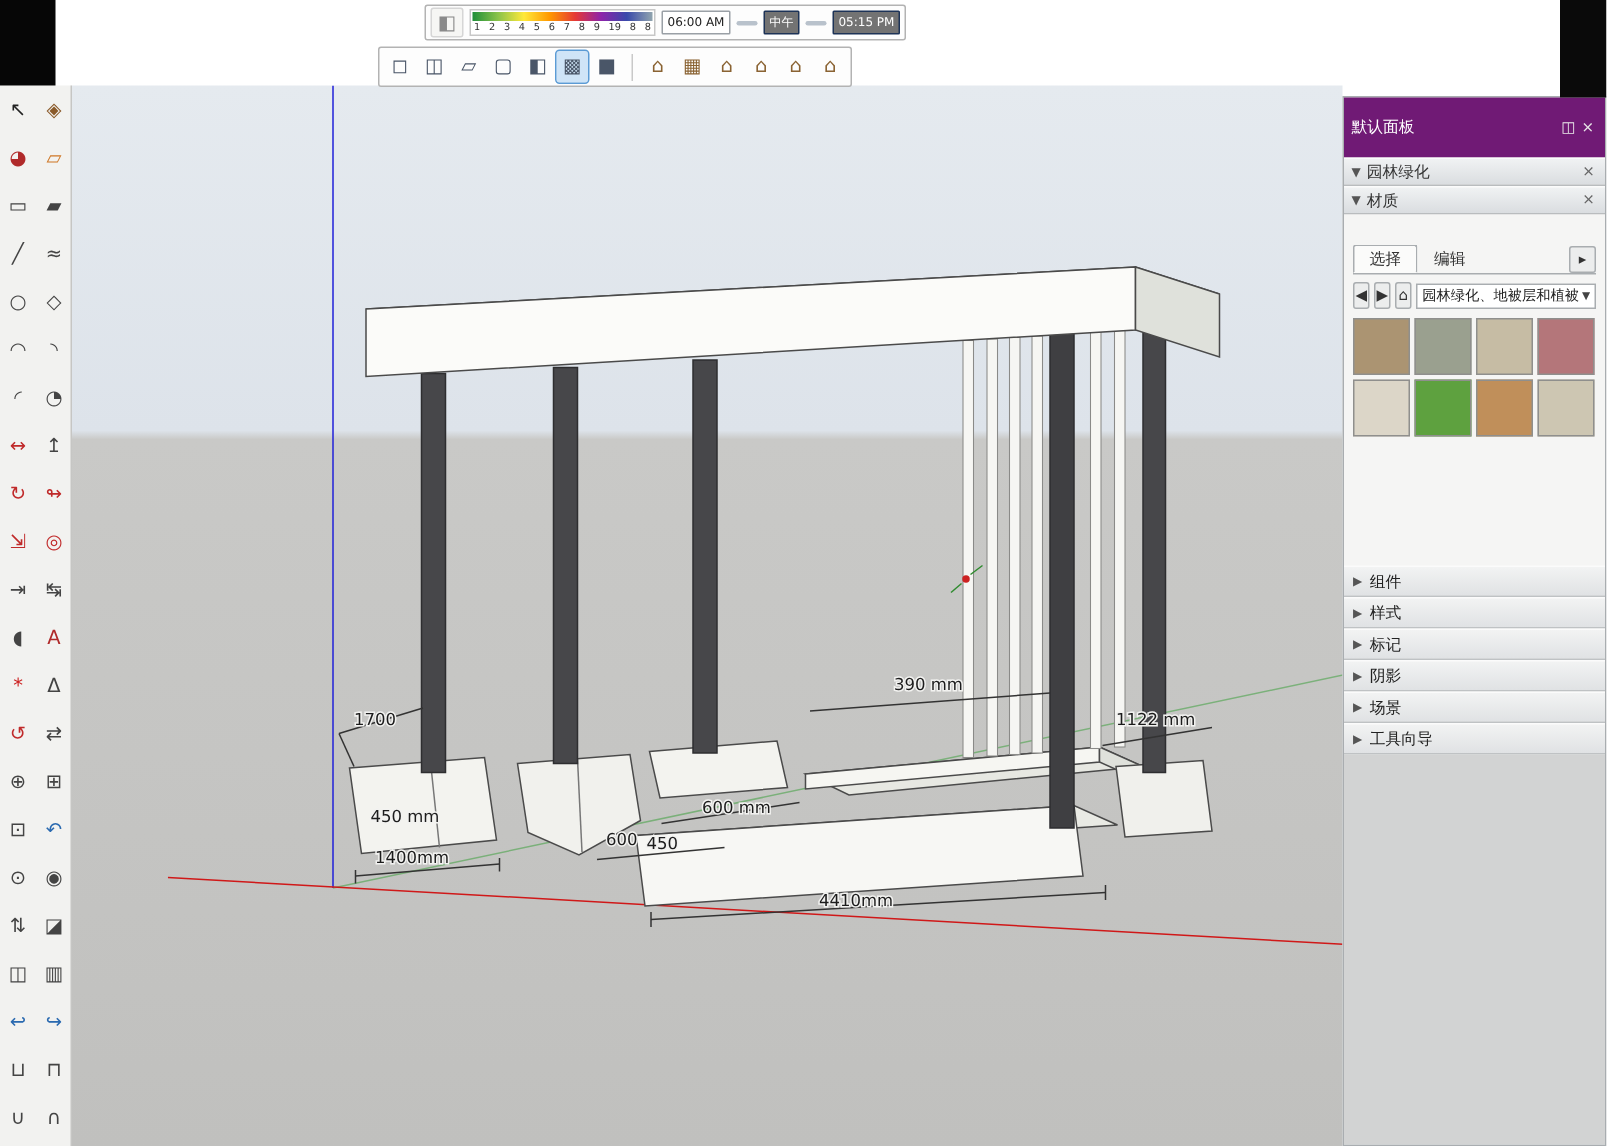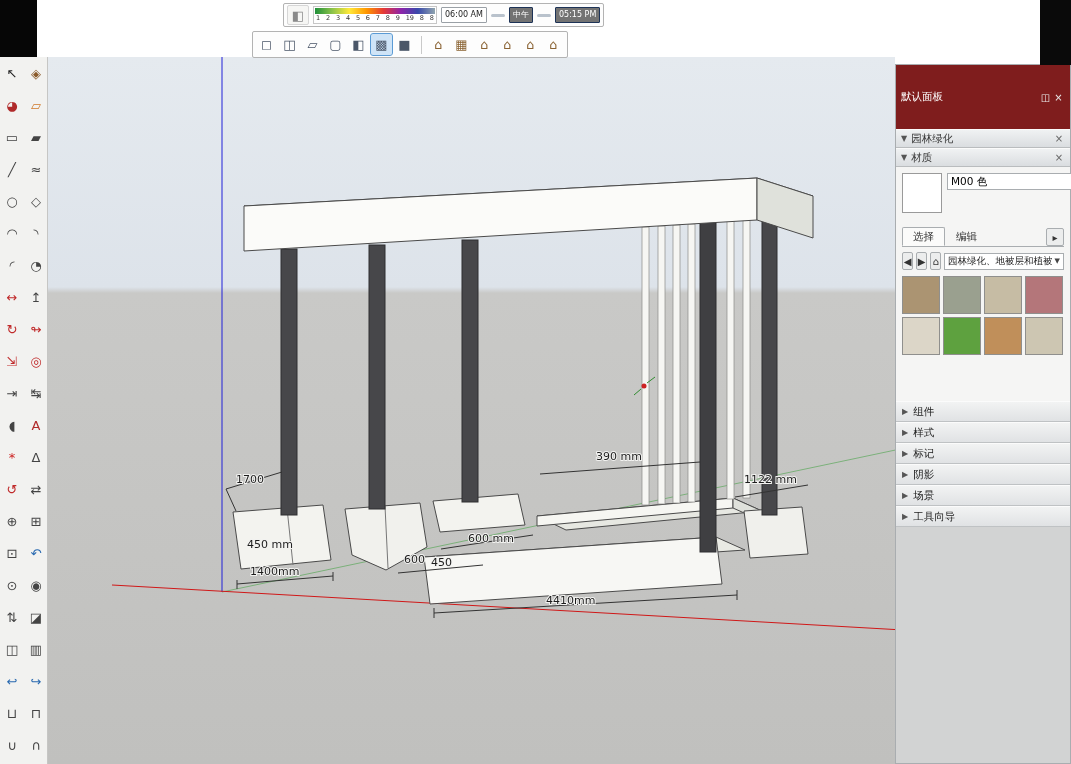--- a/index.html
+++ b/index.html
@@ -59,22 +59,22 @@
     display:grid;grid-template-columns:24px 24px;grid-auto-rows:32px;align-content:start;
   }
   .lt-icon{display:flex;align-items:center;justify-content:center;font-size:13px;cursor:default}
 
   
   .right-panel{
     position:absolute;left:895px;top:64px;width:176px;height:700px;z-index:15;
     background:#f2f3f3;border:1px solid #a9adb0;box-sizing:border-box;
     display:flex;flex-direction:column;font-size:11px;color:#222;
   }
-  .panel-title{height:32px;background:#7f1d1d;color:#fff;display:flex;align-items:center;
-    padding:16px 5px;font-size:10.5px;flex:0 0 auto}
+  .panel-title{height:32px;background:#701a75;color:#fff;display:flex;align-items:center;
+    padding:4px 5px;font-size:10.5px;flex:0 0 auto}
   .panel-title .sp{flex:1}
   .panel-title .tbtn{width:13px;text-align:center;font-size:10px;color:#e8e8e8;cursor:default}
   .sec-head{height:17px;flex:0 0 auto;background:linear-gradient(#f0f2f3,#dadde0);
     border-top:1px solid #fbfbfb;border-bottom:1px solid #b9bcbe;
     display:flex;align-items:center;padding:0 5px;font-size:10.5px;color:#333}
   .sec-head .arrow{font-size:8px;margin-right:4px;color:#555}
   .sec-head .sp{flex:1}
   .sec-head .x{font-size:10px;color:#666;width:12px;text-align:center}
   .entity-body{height:186px;flex:0 0 auto;background:#f5f5f4;padding:7px 8px;box-sizing:border-box;
     font-weight:bold;color:#333}
@@ -336,25 +336,20 @@
     <span class="x">×</span>
   </div>
 
   <div class="sec-head">
     <span class="arrow">▼</span>
     <span>材质</span>
     <span class="sp"></span>
     <span class="x">×</span>
   </div>
   <div class="mat-body">
-    <div class="mat-row1">
-      <div class="mat-thumb"></div>
-      <input class="mat-name" readonly="" value="M00 色" style="">
-
-    </div>
     <div class="mat-tabs">
       <div class="mat-tab active">选择</div>
       <div class="mat-tab">编辑</div>
       <span class="sp"></span>
       <div class="sq-btn">▸</div>
     </div>
     <div class="mat-nav">
       <div class="sq-btn">◀</div>
       <div class="sq-btn">▶</div>
       <div class="sq-btn">⌂</div>

